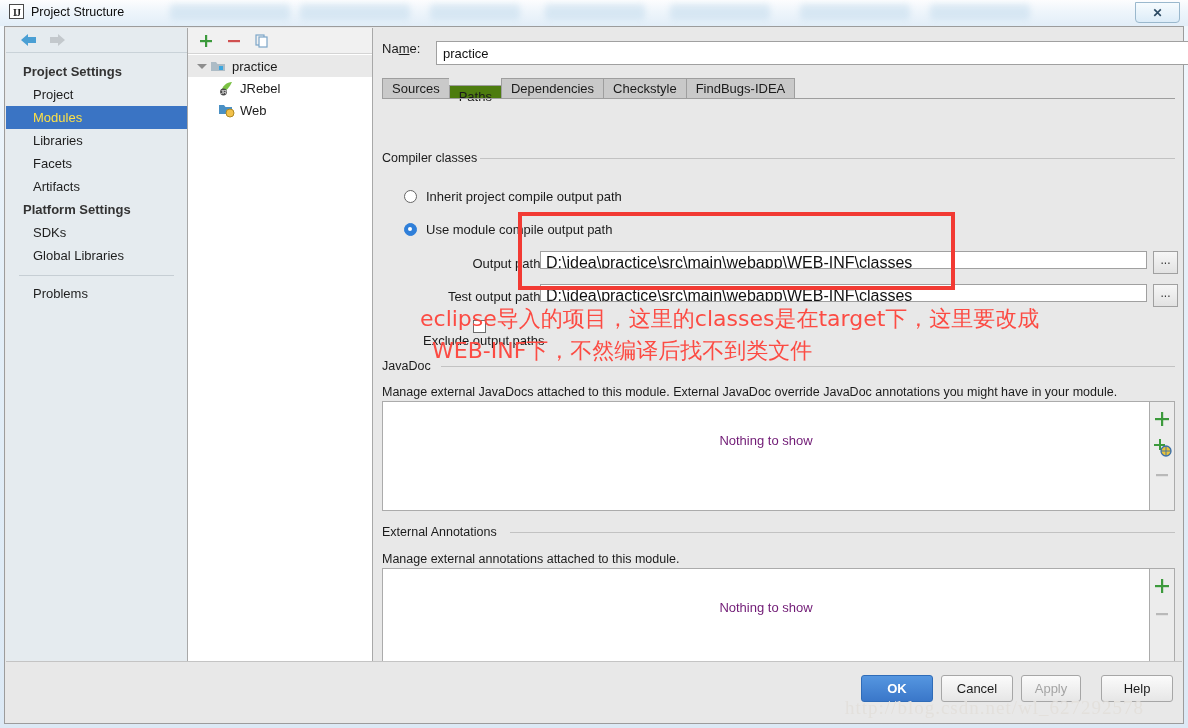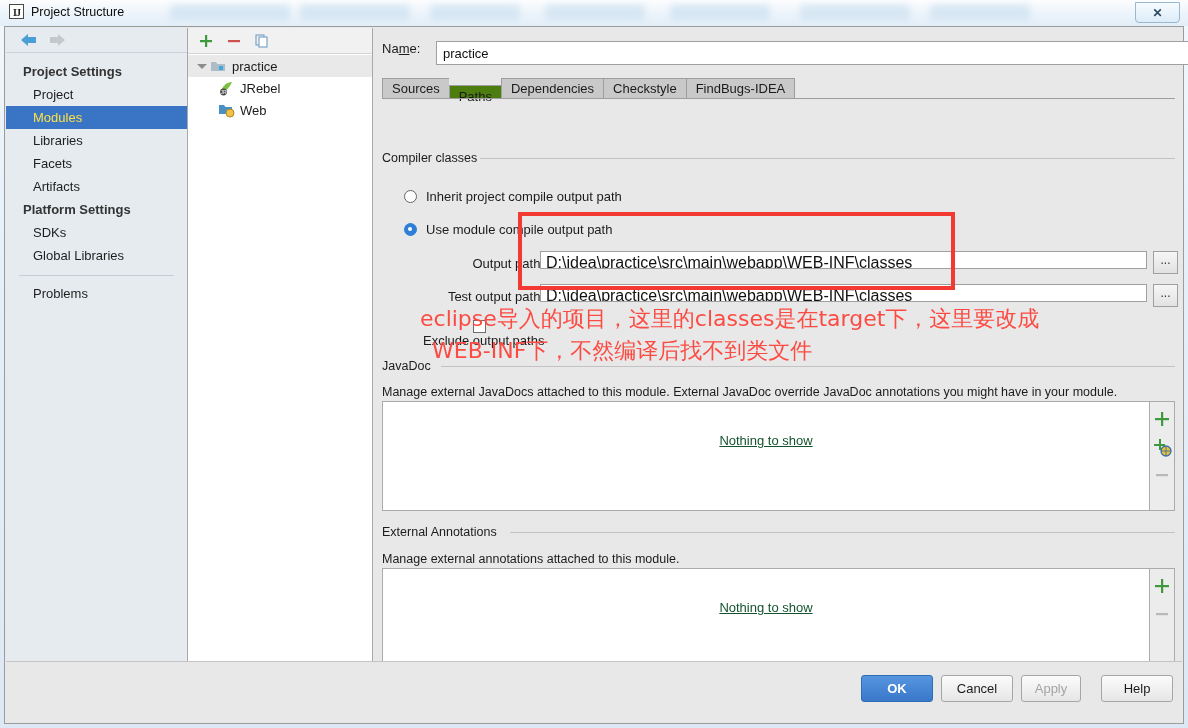--- a/index.html
+++ b/index.html
@@ -264,21 +264,21 @@
   .desc-text {
     position: absolute; font-size: 12.5px; color: #1b1b1b;
     white-space: nowrap;
   }
   .list-box {
     position: absolute; background: #ffffff;
     border: 1px solid #ababab; box-sizing: border-box;
   }
   .empty-msg {
     position: absolute; width: 100%; text-align: center;
-    font-size: 13px; color: #14532d; text-decoration: underline;
+    font-size: 13px; color: #701a75;
   }
   .side-actions {
     position: absolute;
     background: #ececec;
     border: 1px solid #ababab; border-left: none;
     box-sizing: border-box;
     display: flex; flex-direction: column; align-items: center;
   }
   .act-btn {
     width: 22px; height: 22px; margin-top: 6px;
@@ -526,13 +526,14 @@
       <div class="dlg-btn" style="left:935px; width:72px;">Cancel</div>
       <div class="dlg-btn disabled" style="left:1015px; width:60px;text-align:center;">Apply</div>
       <div class="dlg-btn" style="left:1095px; width:72px;">Help</div>
     </div>
   </div>
 
   <div id="red-rect" style="left:518px; top:212px; width:437px; height:78px;"></div>
   <div class="red-note" style="left:408px; top:304px;margin-left:12px;">eclipse导入的项目，这里的classes是在target下，这里要改成</div>
   <div class="red-note" style="left:432px; top:336px;">WEB-INF下，不然编译后找不到类文件</div>
 
+  <div id="watermark">http://blog.csdn.net/wl_627292578</div>
 </div>
 
 </body></html>

